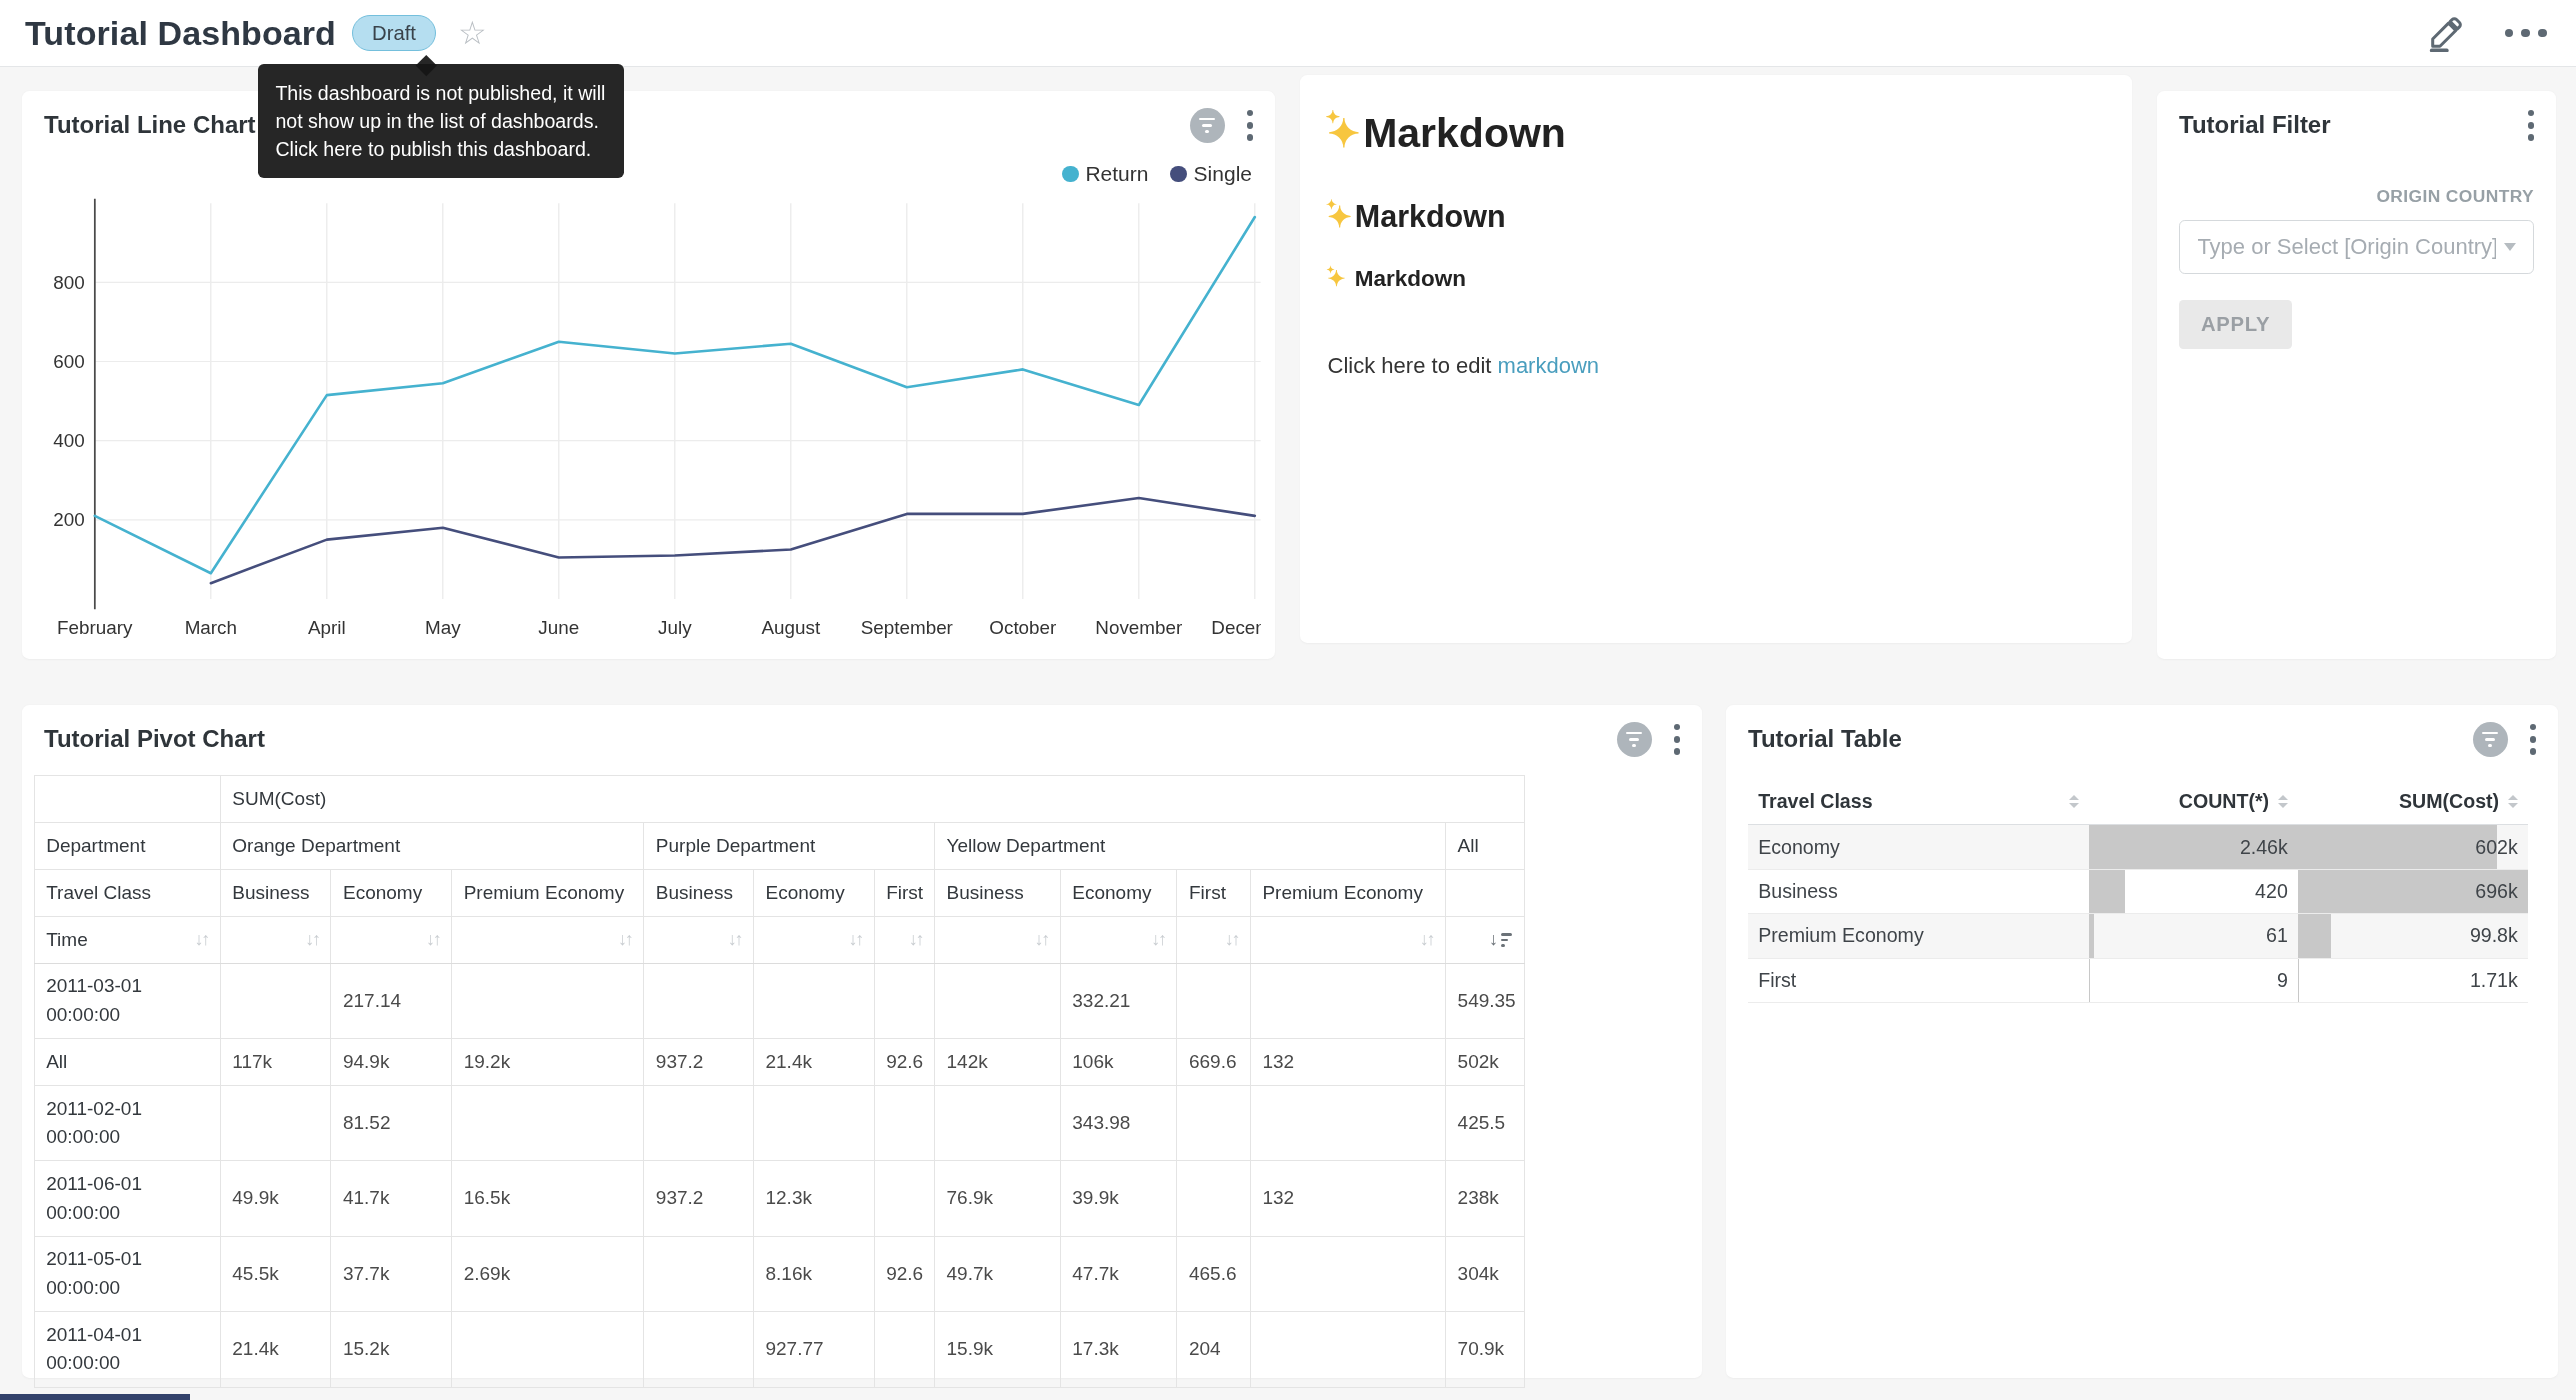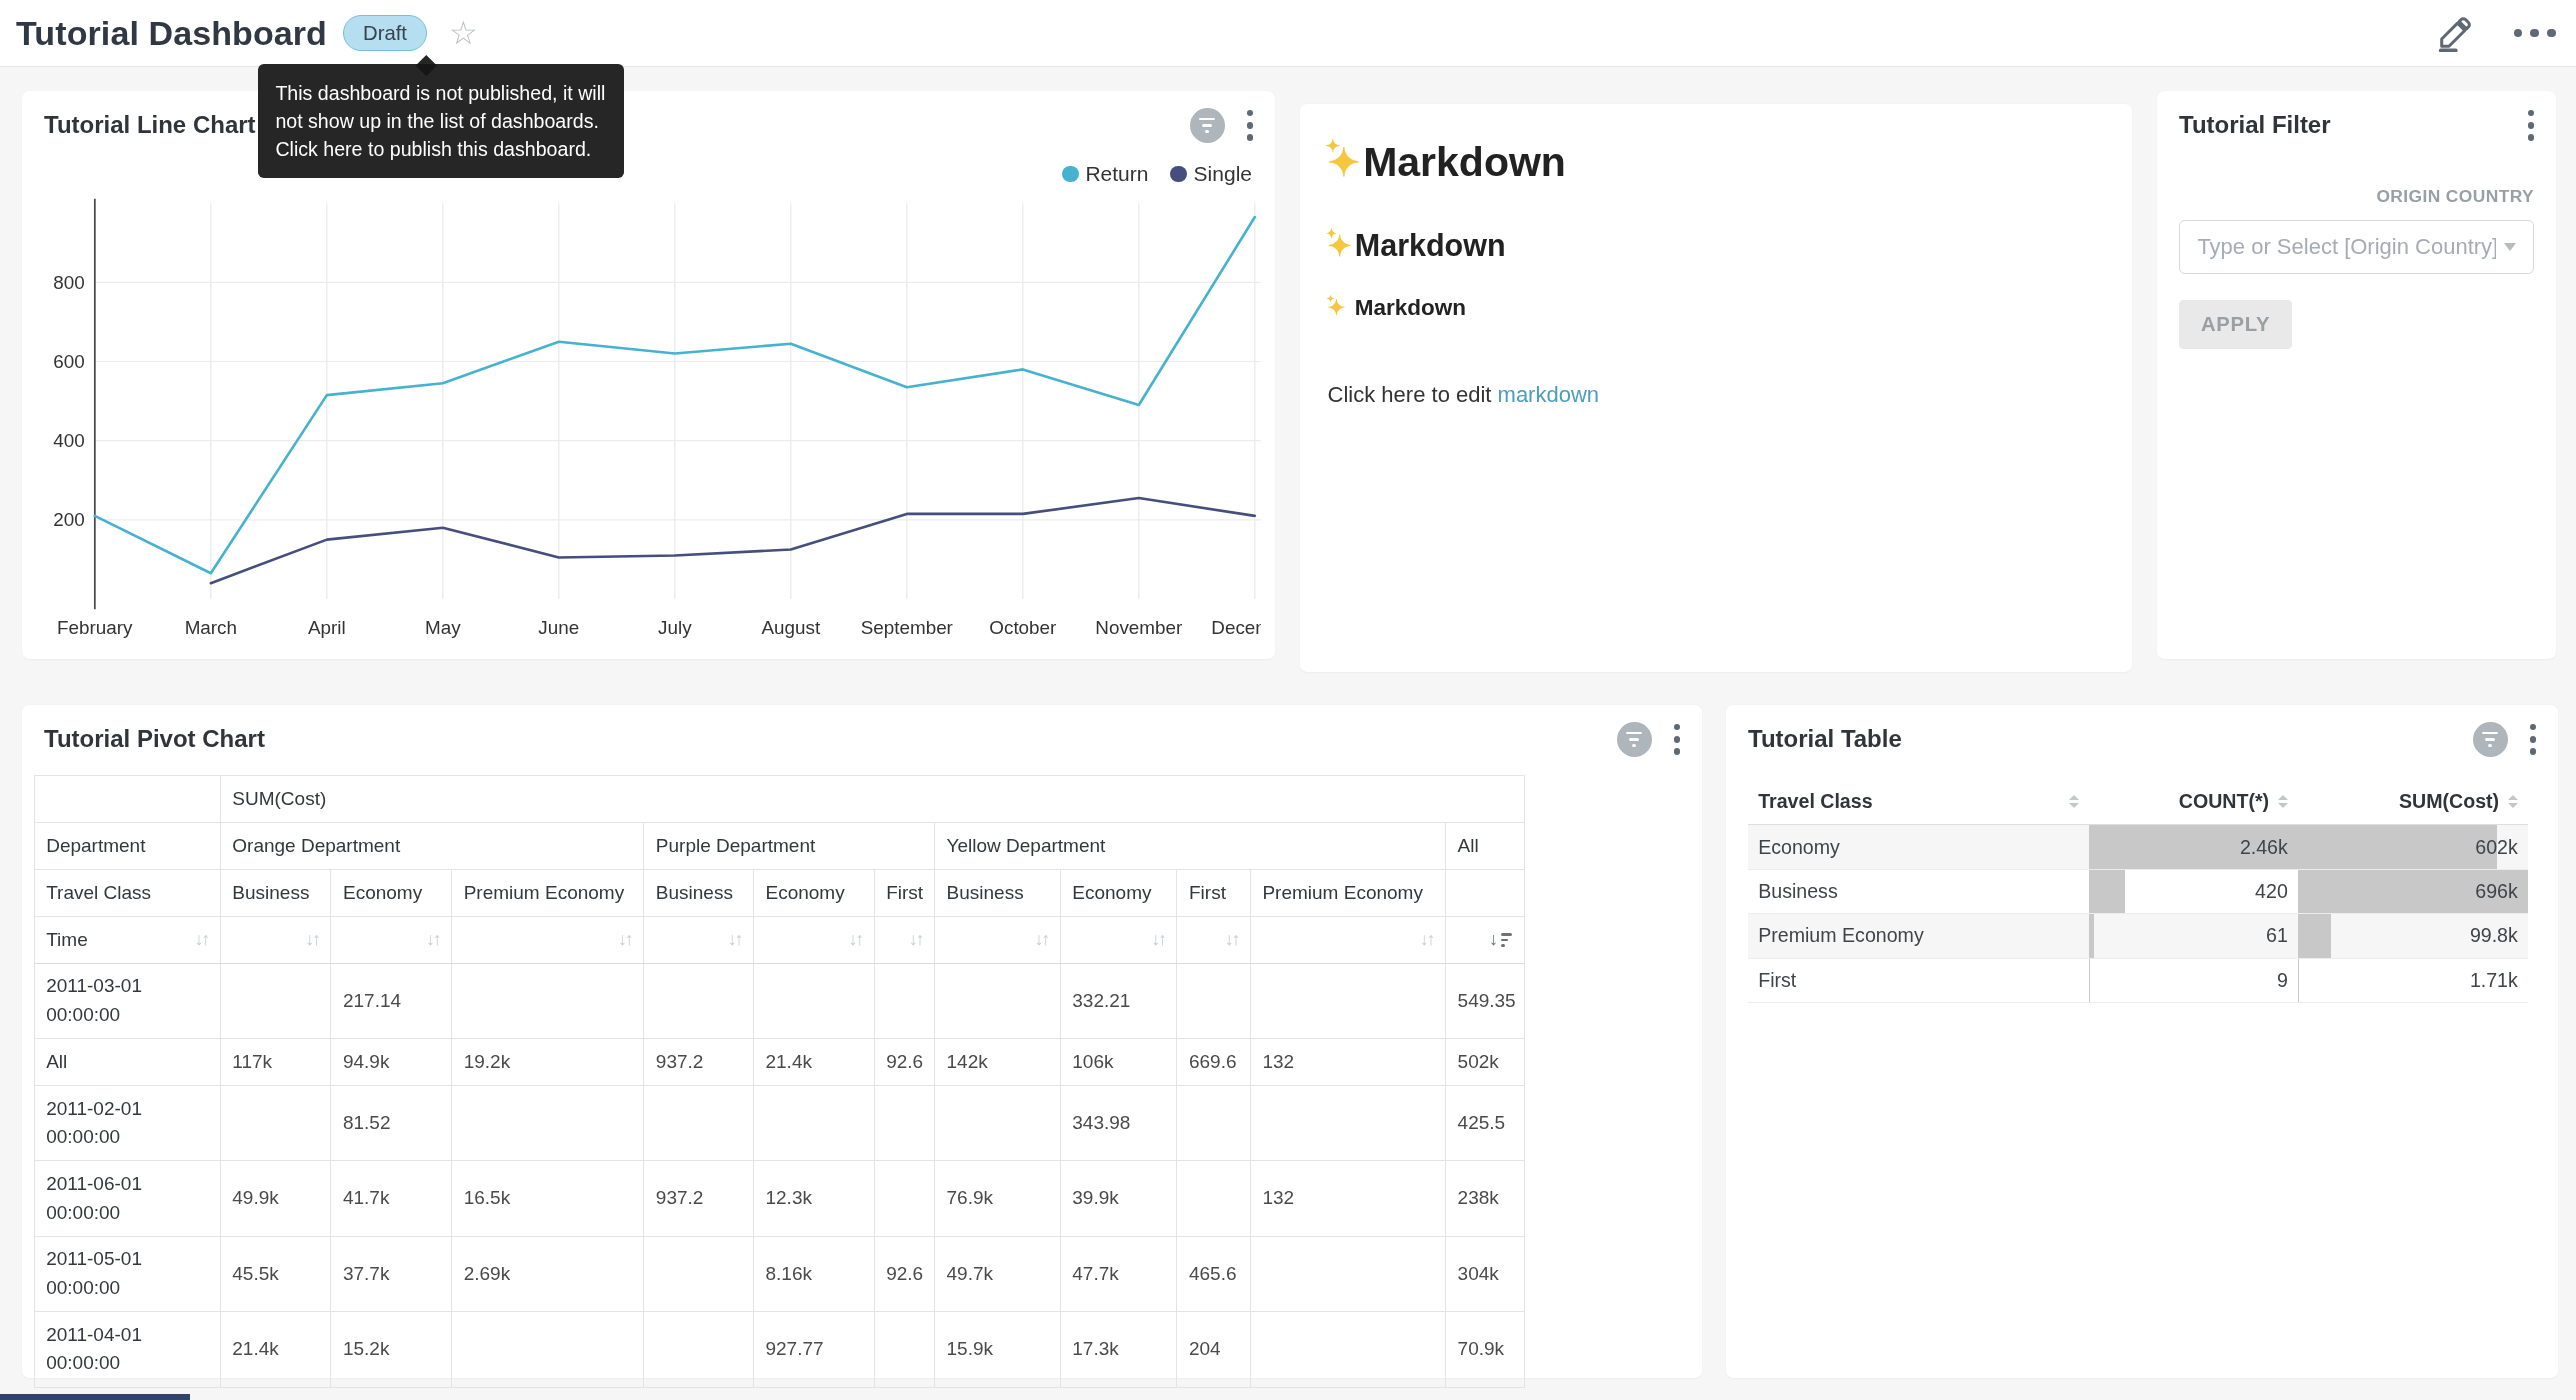--- a/index.html
+++ b/index.html
@@ -8,21 +8,21 @@
     font-family:"Liberation Sans", sans-serif;
     background:#F6F6F6;
     color:#323B43;
     position:relative;
     overflow:hidden;
   }
   
   .topbar {
     position:absolute; left:0; top:0; width:2576px; height:67px;
     background:#FFFFFF; border-bottom:1.5px solid #E4E6E8;
-    display:flex; align-items:center; padding:0 16px; z-index:5;
+    display:flex; align-items:center; padding:0 25px; z-index:5;
   }
   .dash-title { font-size:34px; font-weight:600; color:#2F3843; letter-spacing:0.1px; }
   .draft-pill {
     margin-left:16px; padding:6.5px 19px; border-radius:20.3px;
     background:#B5DEF0; border:1.5px solid #74BFDC; color:#39424A;
     font-size:20.3px; line-height:1; cursor:pointer;
   }
   .fav-star { margin-left:22px; font-size:32px; color:#B9BEC3; cursor:pointer; line-height:1; }
   .top-actions { margin-left:auto; display:flex; align-items:center; gap:35px; }
   .pencil-btn { width:38px; height:38px; cursor:pointer; }
@@ -37,21 +37,21 @@
   .tooltip .arrow {
     position:absolute; top:-6.5px; left:161px; width:14.5px; height:14.5px;
     background:rgba(22,22,22,0.93); transform:rotate(45deg);
   }
   
   .panel {
     position:absolute; background:#FFFFFF; border-radius:7.3px;
     box-shadow:0 0.7px 2.2px rgba(0,0,0,0.04);
   }
   .panel-line     { left:22px;   top:91px; width:1253px; height:568px; overflow:hidden; }
-  .panel-markdown { left:1300px; top:104px; width:832px; height:568px; }
+  .panel-markdown { left:1300px; top:75px; width:832px; height:568px; }
   .panel-filter   { left:2157px; top:91px; width:399px;  height:568px; }
   .panel-pivot    { left:22px;   top:705px; width:1680px; height:673px; }
   .panel-table    { left:1726px; top:705px; width:832px; height:673px; }
   .panel-head { position:relative; padding:20.3px 22px 0 22px; }
   .panel-title { font-size:24px; font-weight:600; color:#2F353A; }
   .head-icons { position:absolute; right:19px; top:16px; display:flex; align-items:center; gap:19px; }
   .filter-circle {
     width:35px; height:35px; border-radius:50%; background:#AEB5BB;
     display:flex; flex-direction:column; align-items:center; justify-content:center; gap:3.6px; cursor:pointer;
   }

